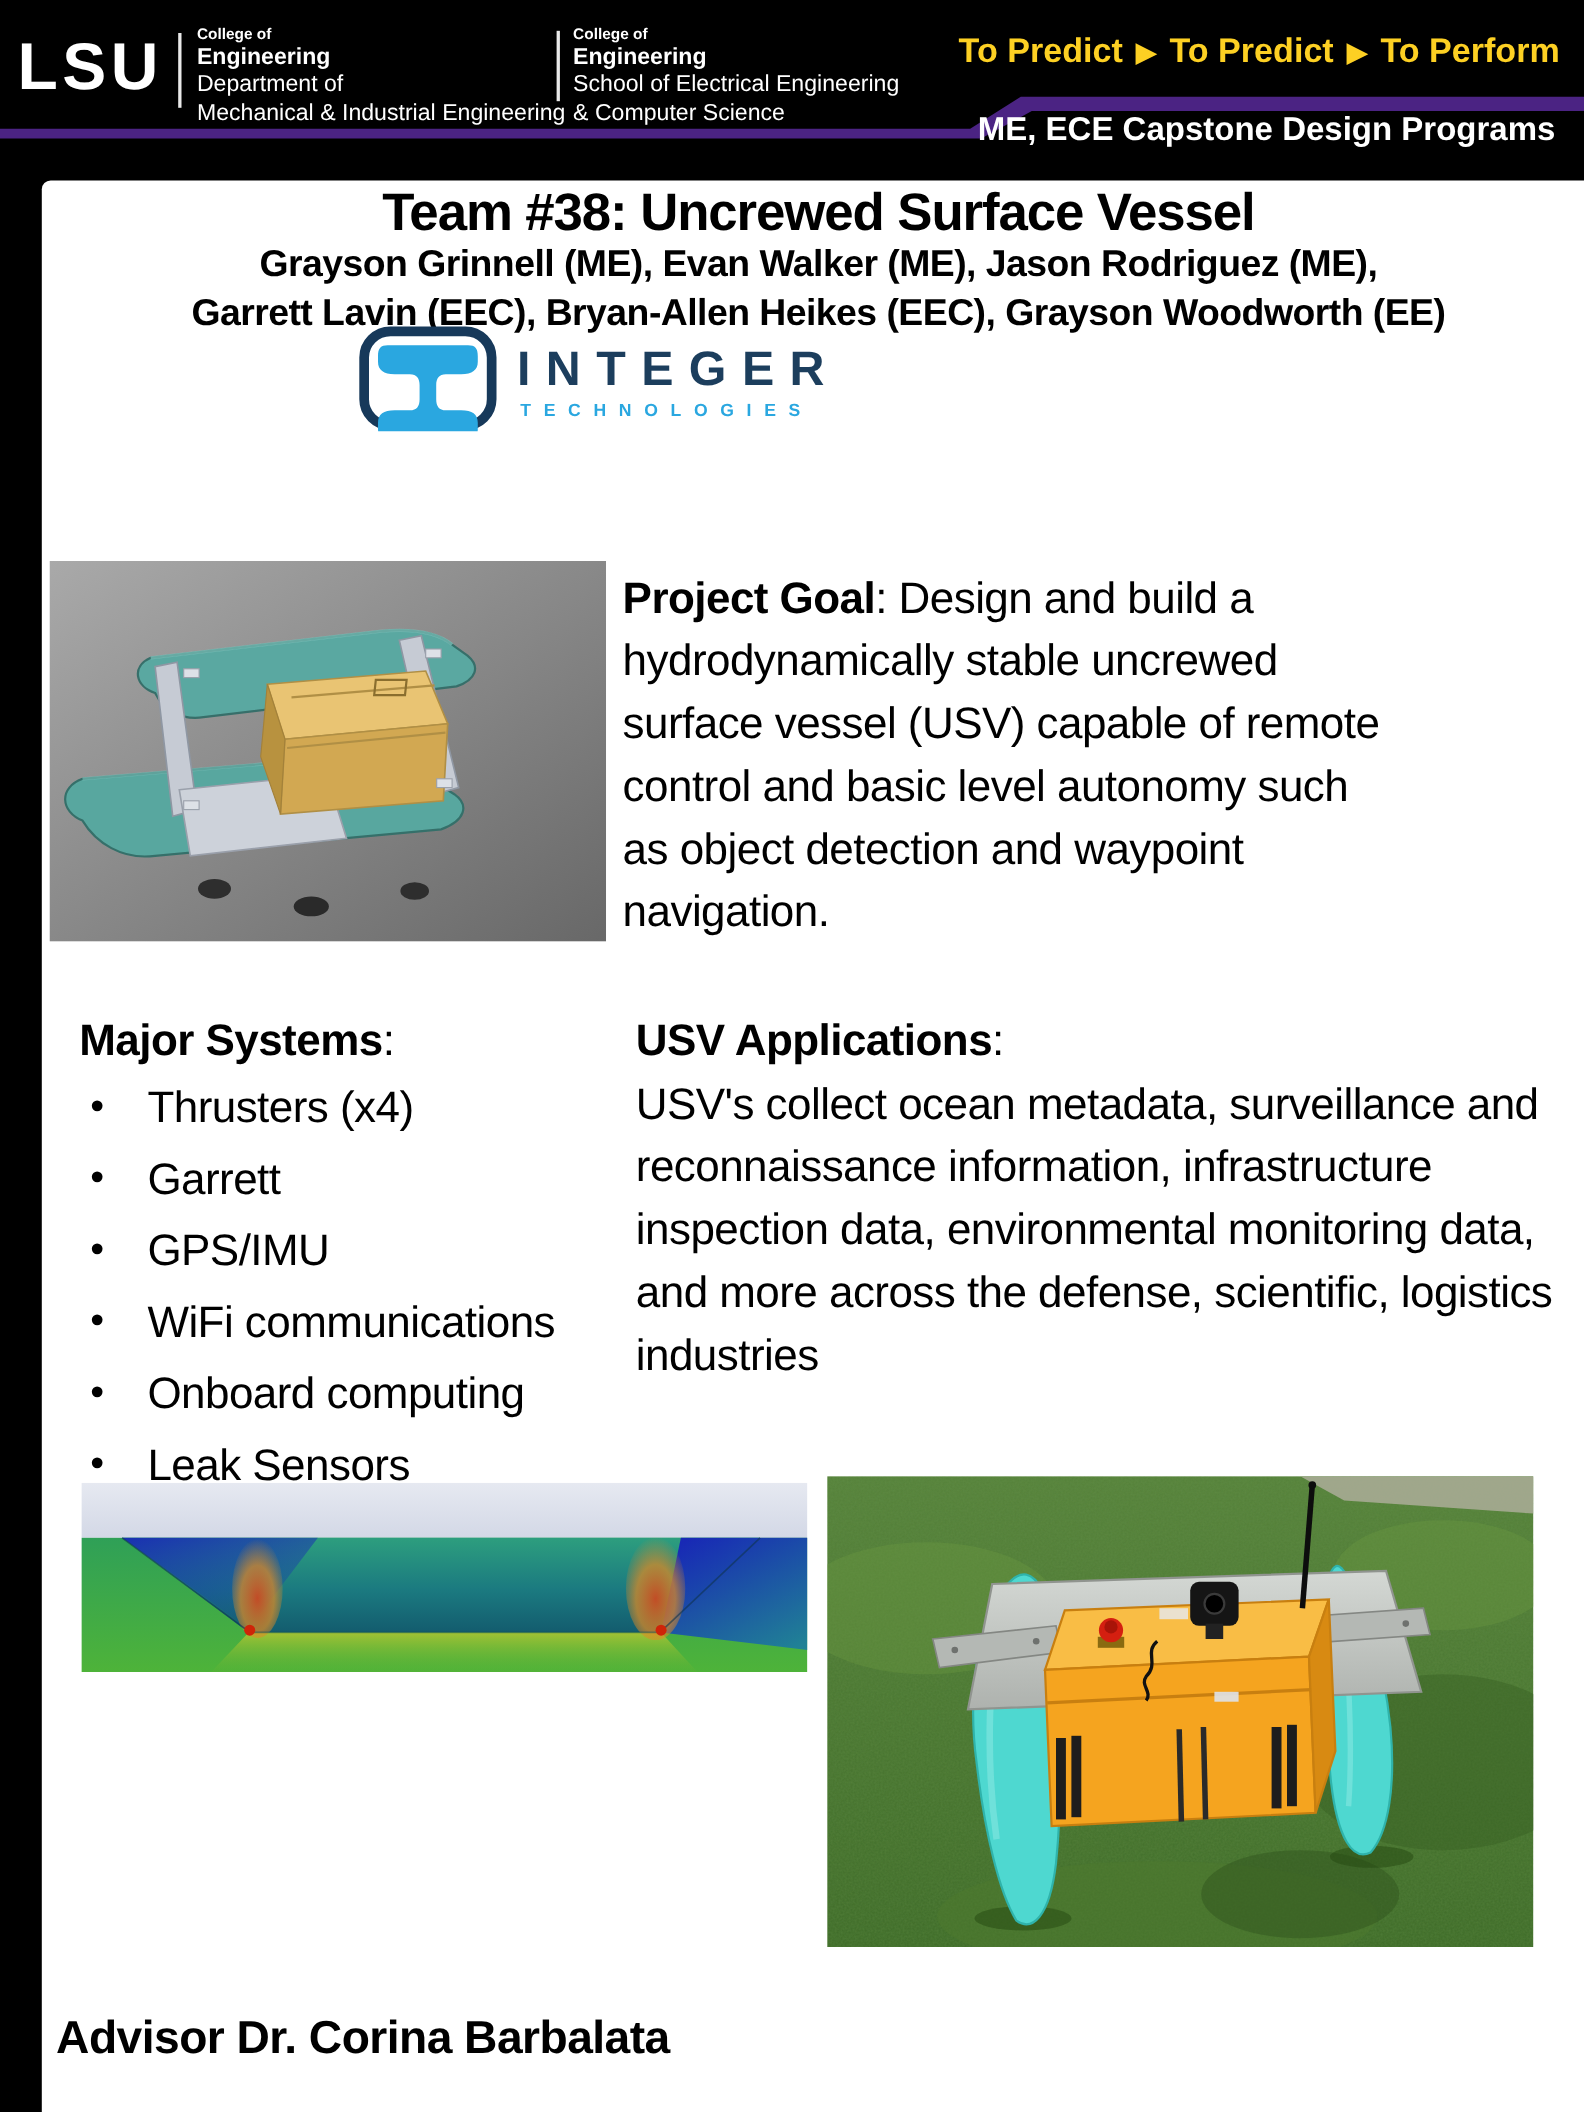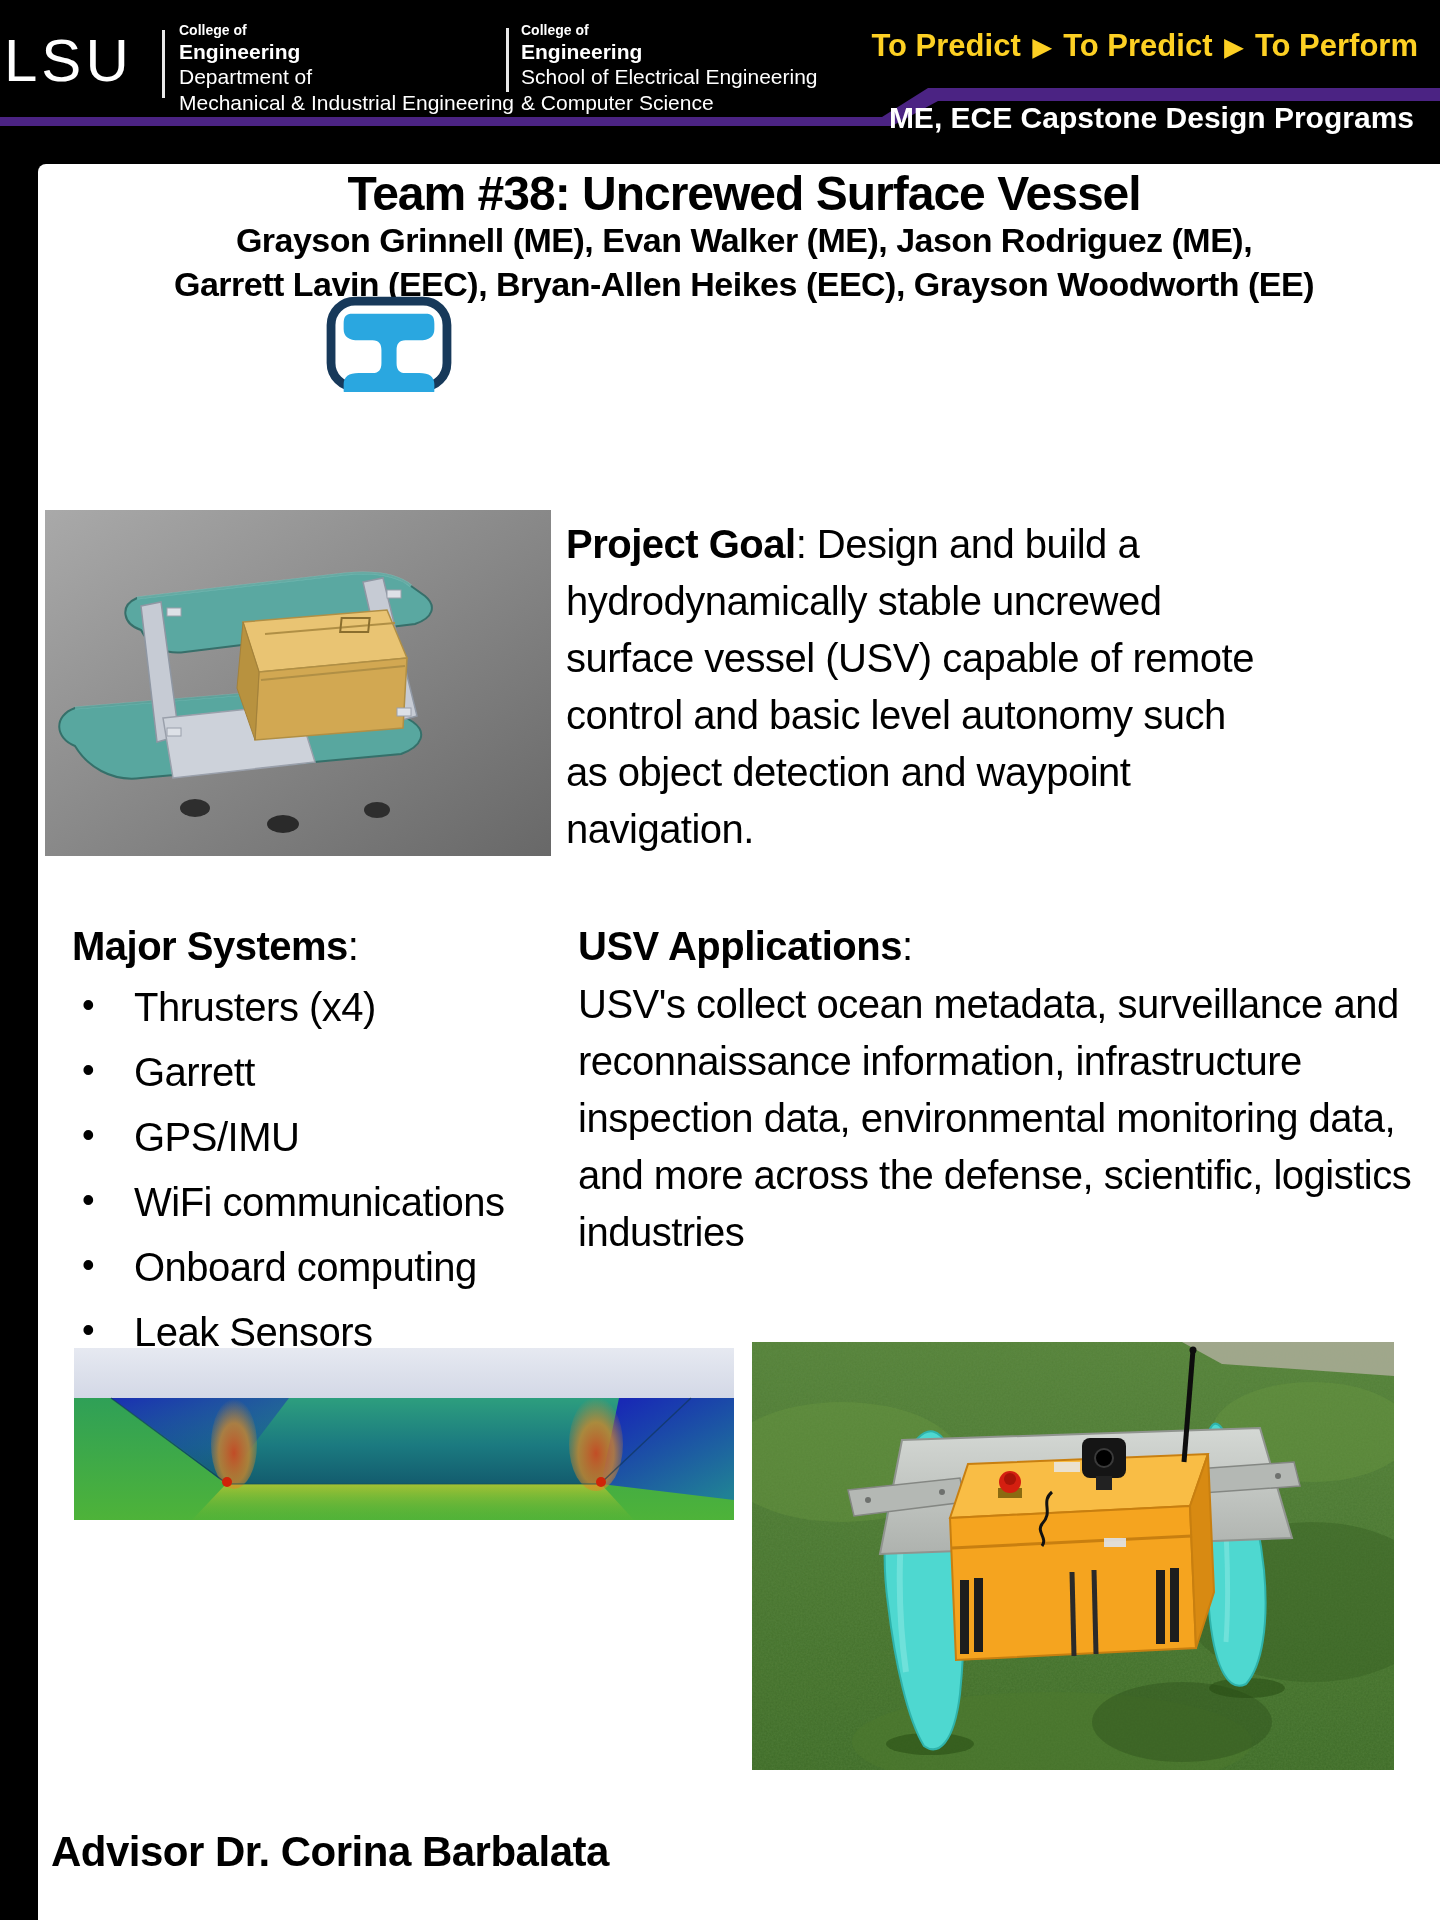--- a/index.html
+++ b/index.html
@@ -6,22 +6,22 @@
   body {
     width:1440px; height:1920px;
     background:#000;
     position:relative;
     font-family:"Liberation Sans", sans-serif;
     overflow:hidden;
     color:#000;
   }
   
   .lsu-logo {
-    position:absolute; left:4px; top:26px;
-    color:#fff; font-size:60px; font-weight:normal; letter-spacing:4px;
+    position:absolute; left:16px; top:26px;
+    color:#fff; font-size:60px; font-weight:bold; letter-spacing:4px;
     font-family:"Liberation Sans", sans-serif;
   }
   .hdr-divider { position:absolute; width:3px; background:#e9e9e9; }
   .hdr-divider.d1 { left:162px; top:30px; height:68px; }
   .hdr-divider.d2 { left:506px; top:28px; height:64px; }
   .hdr-block { position:absolute; color:#fff; }
   .hdr-block.b1 { left:179px; top:22px; }
   .hdr-block.b2 { left:521px; top:22px; }
   .hdr-small { font-size:14px; font-weight:bold; line-height:17px; }
   .hdr-bold  { font-size:21px; font-weight:bold; line-height:25px; }
@@ -137,20 +137,24 @@
   <div class="team-names">
     <div>Grayson Grinnell (ME), Evan Walker (ME), Jason Rodriguez (ME),</div>
     <div>Garrett Lavin (EEC), Bryan-Allen Heikes (EEC), Grayson Woodworth (EE)</div>
   </div>
 
   <div class="logo-row">
     <svg width="126" height="96" viewBox="0 0 100 76">
       <rect x="4" y="4" width="92" height="68" rx="19" fill="#ffffff" stroke="#17395A" stroke-width="7"></rect>
       <path fill="#2AA7E0" d="M21,14 h58 c5,0 7,2 7,8 v4 c0,6 -4,9 -12,9 h-11 c-5,0 -7,3 -7,8 v10 c0,5 2,8 7,8 h11 c8,0 12,3 12,9 v4 c0,6 -2,8 -7,8 h-58 c-5,0 -7,-2 -7,-8 v-4 c0,-6 4,-9 12,-9 h11 c5,0 7,-3 7,-8 v-10 c0,-5 -2,-8 -7,-8 h-11 c-8,0 -12,-3 -12,-9 v-4 c0,-6 2,-8 7,-8 Z"></path>
     </svg>
+    <div class="logo-text">
+      <div class="logo-name">INTEGER</div>
+      <div class="logo-sub">TECHNOLOGIES</div>
+    </div>
   </div>
 
   <svg class="cad-image" width="506" height="346" viewBox="0 0 506 346">
     <defs>
       <linearGradient id="cadBg" x1="0" y1="0" x2="1" y2="1">
         <stop offset="0" stop-color="#a9a9a9"></stop>
           <stop offset="1" stop-color="#686868"></stop>
       </linearGradient>
     </defs>
     <rect x="0" y="0" width="506" height="346" fill="url(#cadBg)"></rect>

